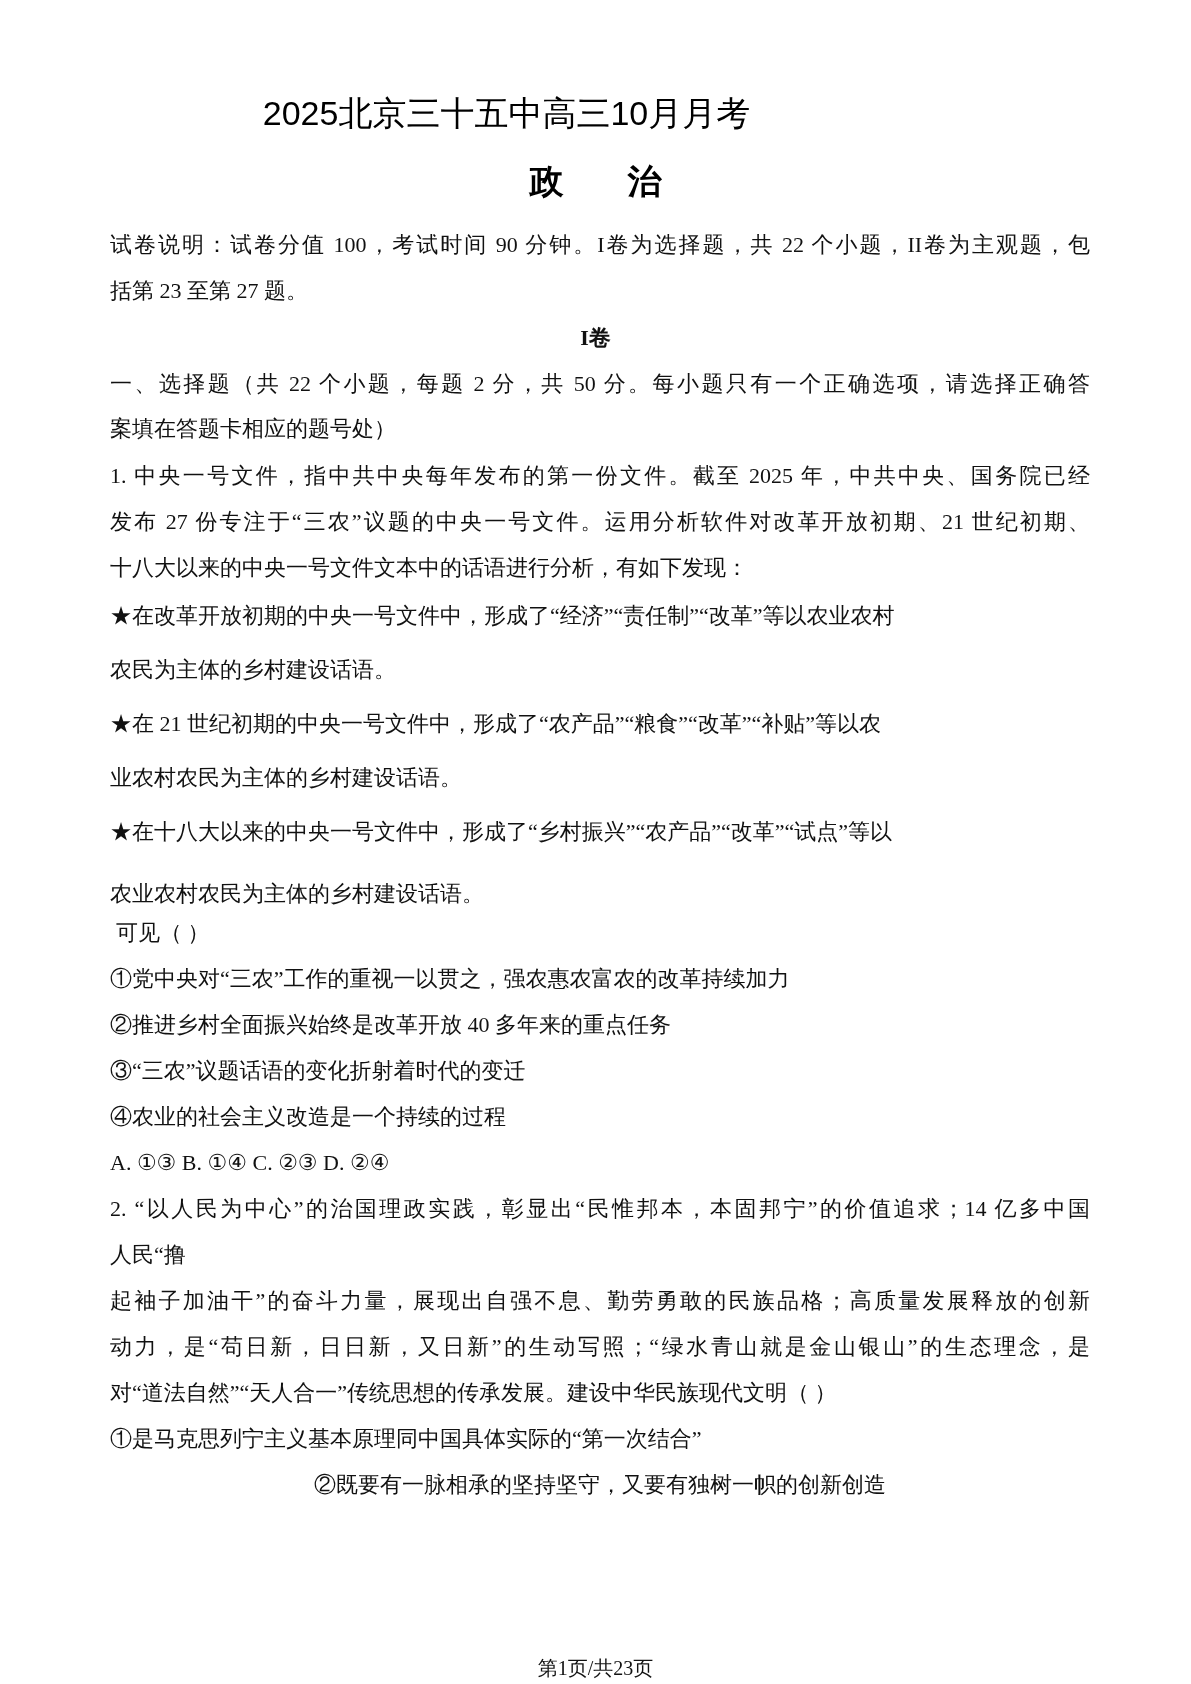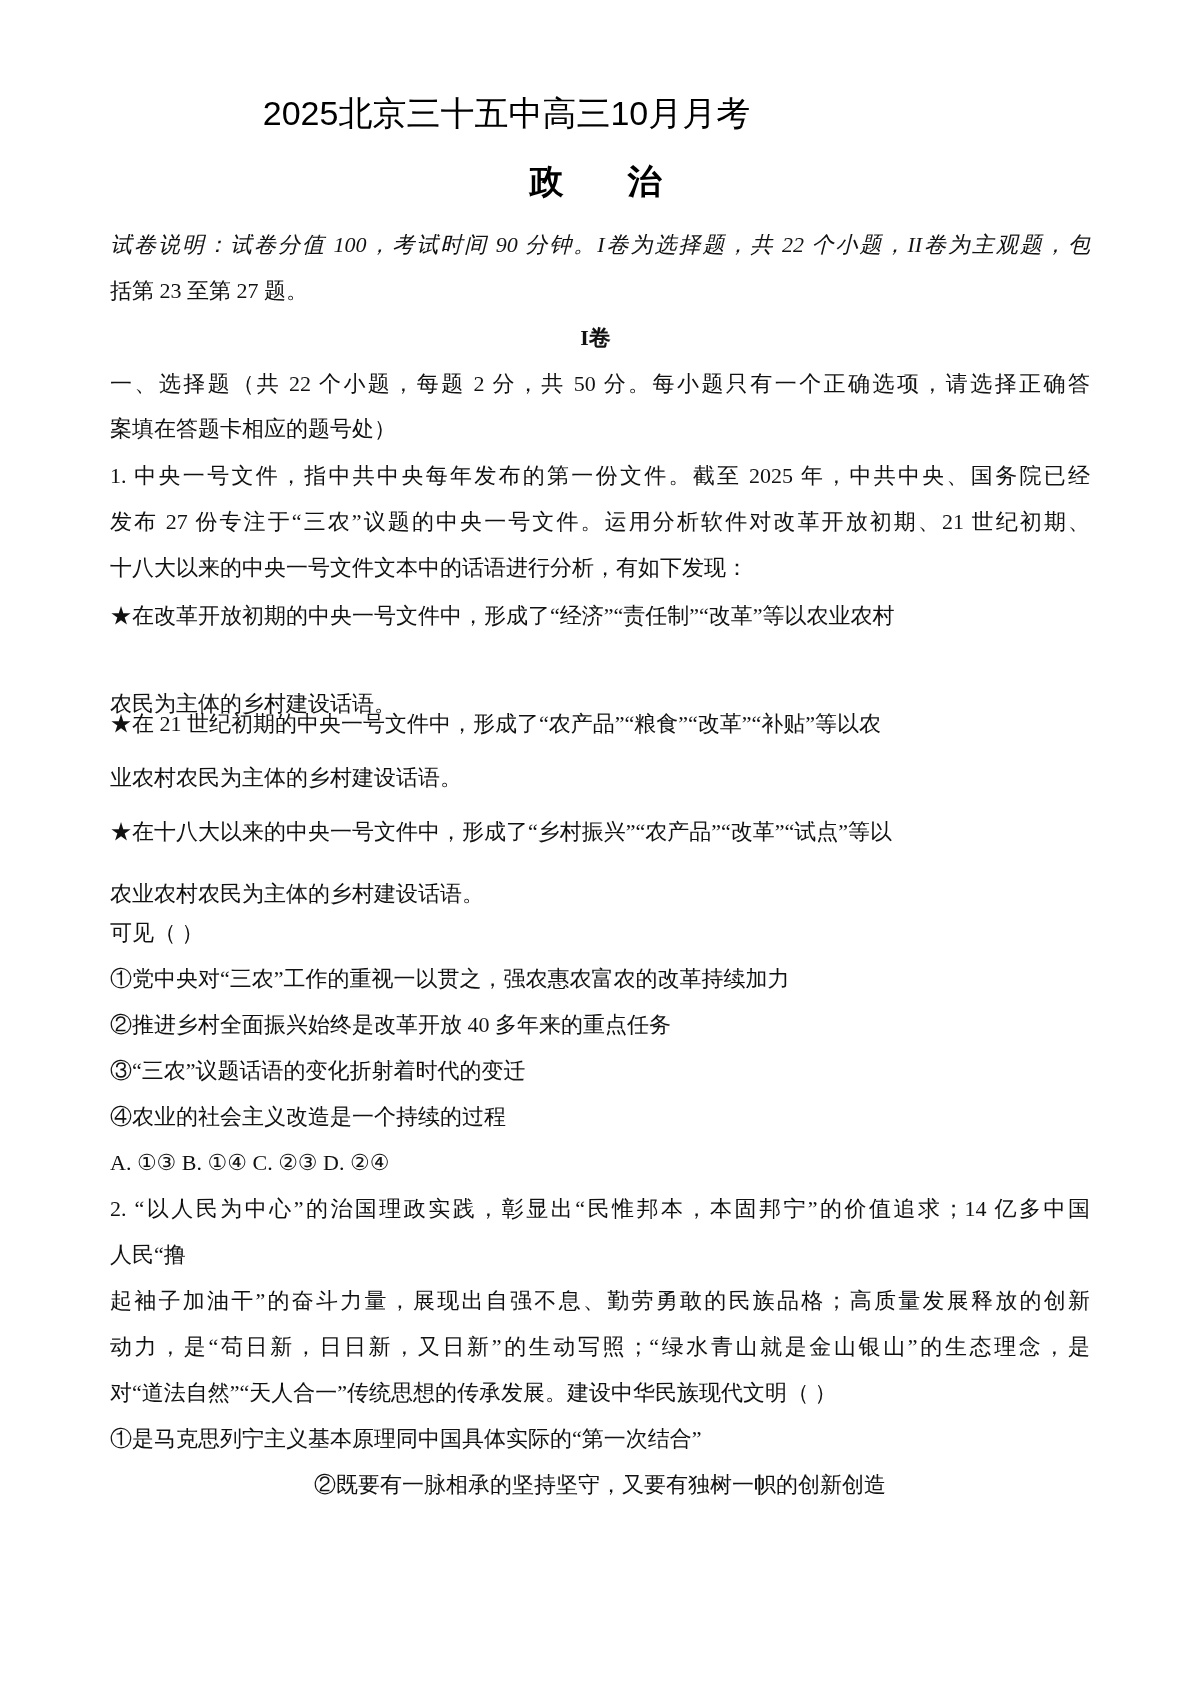--- a/index.html
+++ b/index.html
@@ -37,50 +37,51 @@
 <body>
 
 <div class="page">
 
   <div class="title">2025北京三十五中高三10月月考</div>
 
   <div class="subject">
     <span>政</span><span>治</span>
   </div>
 
-  <div class="line justify" style="top:229px;font-style:italic;">试卷说明：试卷分值 100，考试时间 90 分钟。I卷为选择题，共 22 个小题，II卷为主观题，包</div>
+  <div class="line justify" style="top:229px;">试卷说明：试卷分值 100，考试时间 90 分钟。I卷为选择题，共 22 个小题，II卷为主观题，包</div>
   <div class="line" style="top:275px;">括第 23 至第 27 题。</div>
 
   <div class="line center bold" style="top:322px;">I卷</div>
 
   <div class="line justify" style="top:368px;">一、选择题（共 22 个小题，每题 2 分，共 50 分。每小题只有一个正确选项，请选择正确答</div>
   <div class="line" style="top:413px;">案填在答题卡相应的题号处）</div>
 
   <div class="line justify" style="top:460px;">1. 中央一号文件，指中共中央每年发布的第一份文件。截至 2025 年，中共中央、国务院已经</div>
   <div class="line justify" style="top:506px;">发布 27 份专注于“三农”议题的中央一号文件。运用分析软件对改革开放初期、21 世纪初期、</div>
   <div class="line" style="top:552px;">十八大以来的中央一号文件文本中的话语进行分析，有如下发现：</div>
 
   <div class="line" style="top:600px;">★在改革开放初期的中央一号文件中，形成了“经济”“责任制”“改革”等以农业农村</div>
-  <div class="line" style="top:654px;margin-top:34px;">农民为主体的乡村建设话语。</div>
+  <div class="line" style="top:654px;">农民为主体的乡村建设话语。</div>
   <div class="line" style="top:708px;">★在 21 世纪初期的中央一号文件中，形成了“农产品”“粮食”“改革”“补贴”等以农</div>
   <div class="line" style="top:762px;">业农村农民为主体的乡村建设话语。</div>
   <div class="line" style="top:816px;">★在十八大以来的中央一号文件中，形成了“乡村振兴”“农产品”“改革”“试点”等以</div>
   <div class="line" style="top:870px;margin-top:8px;">农业农村农民为主体的乡村建设话语。</div>
 
-  <div class="line" style="top:917px;">可见（ ）</div>
+  <div class="line" style="top:917px;margin-left:6px;">可见（ ）</div>
 
   <div class="line" style="top:963px;">①党中央对“三农”工作的重视一以贯之，强农惠农富农的改革持续加力</div>
   <div class="line" style="top:1009px;">②推进乡村全面振兴始终是改革开放 40 多年来的重点任务</div>
   <div class="line" style="top:1055px;">③“三农”议题话语的变化折射着时代的变迁</div>
   <div class="line" style="top:1101px;">④农业的社会主义改造是一个持续的过程</div>
 
   <div class="line" style="top:1147px;">A. ①③ B. ①④ C. ②③ D. ②④</div>
 
   <div class="line justify" style="top:1193px;">2. “以人民为中心”的治国理政实践，彰显出“民惟邦本，本固邦宁”的价值追求；14 亿多中国</div>
   <div class="line" style="top:1239px;">人民“撸</div>
   <div class="line justify" style="top:1285px;">起袖子加油干”的奋斗力量，展现出自强不息、勤劳勇敢的民族品格；高质量发展释放的创新</div>
   <div class="line justify" style="top:1331px;">动力，是“苟日新，日日新，又日新”的生动写照；“绿水青山就是金山银山”的生态理念，是</div>
   <div class="line" style="top:1377px;">对“道法自然”“天人合一”传统思想的传承发展。建设中华民族现代文明（ ）</div>
 
   <div class="line" style="top:1423px;">①是马克思列宁主义基本原理同中国具体实际的“第一次结合”</div>
   <div class="line" style="top:1469px;text-align:center;">②既要有一脉相承的坚持坚守，又要有独树一帜的创新创造</div>
 
+  <div class="footer">第1页/共23页</div>
 </div>
 
 </body></html>

